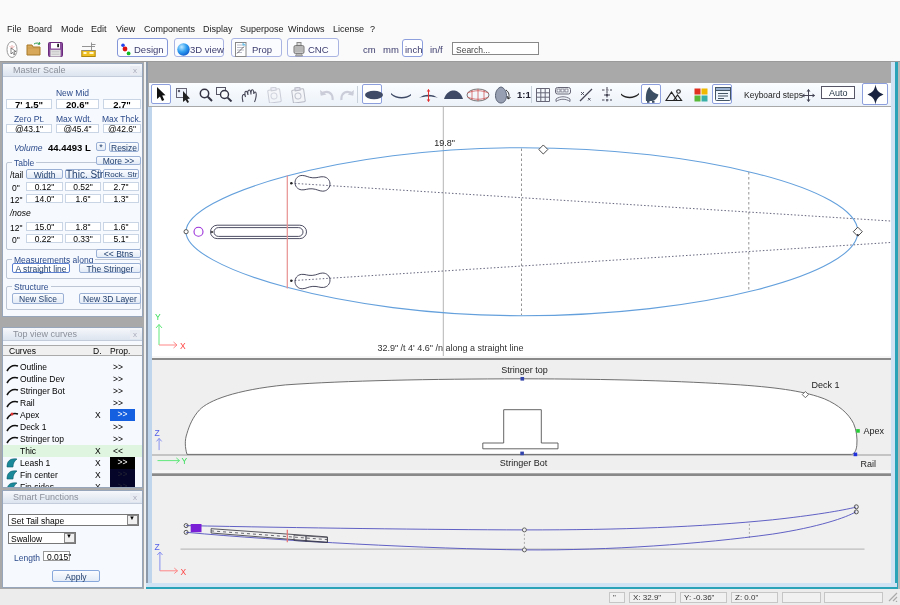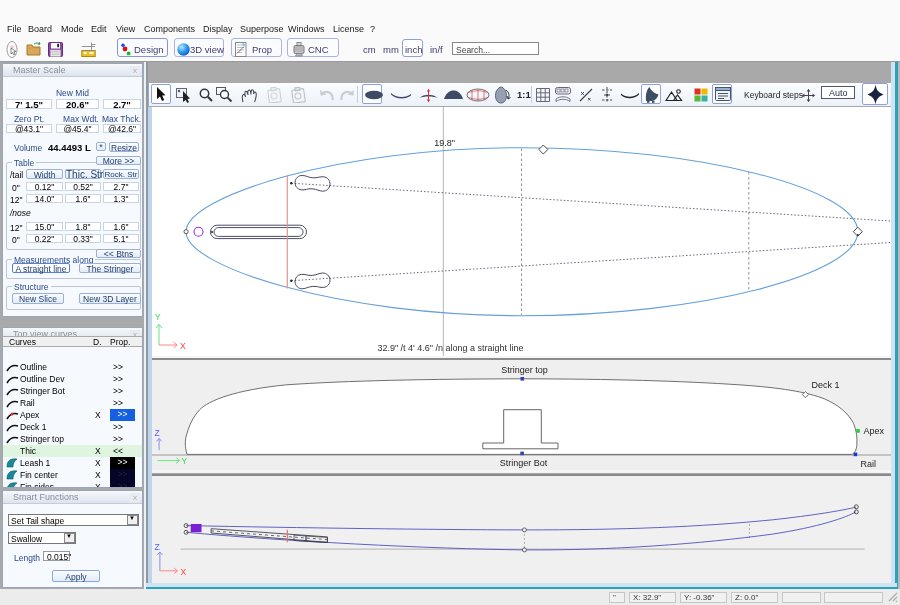--- a/index.html
+++ b/index.html
@@ -132,26 +132,26 @@
     <div class="panel" id="pms" style="top:1px;height:254px;">
       <div class="phead">
           <span>Master Scale</span>
           <div class="pclose">x</div>
         </div>
       <div class="abs navy" style="left:0;top:24px;width:100%;text-align:center;font-size:8.5px;">New Mid</div>
       <div class="cell" style="left:3px;top:35px;width:46px;height:10px;font-weight:bold;font-size:9.5px;line-height:10px;">7' 1.5"</div>
       <div class="cell" style="left:53px;top:35px;width:43px;height:10px;font-weight:bold;font-size:9.5px;line-height:10px;">20.6"</div>
       <div class="cell" style="left:100px;top:35px;width:38px;height:10px;font-weight:bold;font-size:9.5px;line-height:10px;">2.7"</div>
       <div class="abs navy" style="left:3px;top:50px;width:46px;text-align:center;font-size:8.5px;">Zero Pt.</div>
-      <div class="abs navy" style="left:53px;top:50px;width:43px;text-align:right;font-size:8.5px;">Max Wdt.</div>
+      <div class="abs navy" style="left:53px;top:50px;width:43px;text-align:left;font-size:8.5px;">Max Wdt.</div>
       <div class="abs navy" style="left:96px;top:50px;width:45px;text-align:center;font-size:8.5px;">Max Thck.</div>
       <div class="cell" style="left:3px;top:60px;width:46px;height:9px;line-height:9px;">@43.1"</div>
       <div class="cell" style="left:53px;top:60px;width:43px;height:9px;line-height:9px;">@45.4"</div>
       <div class="cell" style="left:100px;top:60px;width:38px;height:9px;line-height:9px;">@42.6"</div>
-      <div class="abs navy" style="left:11px;top:79px;font-size:8.5px;">Volume</div>
+      <div class="abs navy" style="left:11px;top:79px;font-size:8.5px;font-style:italic;">Volume</div>
       <div class="abs" style="left:45px;top:78px;font-size:9.5px;font-weight:bold;color:#000;">44.4493 L</div>
       <div class="btn" style="left:93px;top:16px;width:10px;height:9px;line-height:9px;font-size:9px;top:78px;">*</div>
       <div class="btn" style="left:106px;top:78px;width:30px;height:10px;line-height:10px;">Resize</div>
       <div class="gbox" style="left:3px;top:98px;width:135px;height:88px;">
           <div class="glabel">Table</div>
         </div>
       <div class="btn" style="left:93px;top:92px;width:45px;height:9px;line-height:9px;">More &gt;&gt;</div>
       <div class="abs" style="left:7px;top:106px;font-size:8.5px;color:#000;">/tail</div>
       <div class="btn" style="left:23px;top:105px;width:37px;height:10px;line-height:10px;">Width</div>
       <div class="btn" style="left:62px;top:105px;width:36px;height:10px;line-height:10px;font-size:10px;">Thic. Str</div>
@@ -184,21 +184,21 @@
         </div>
       <div class="btn" style="left:9px;top:229px;width:52px;height:11px;line-height:11px;">New Slice</div>
       <div class="btn" style="left:76px;top:229px;width:62px;height:11px;line-height:11px;">New 3D Layer</div>
     </div>
 
     <div class="panel" id="ptc" style="top:265px;height:161px;">
       <div class="phead">
           <span>Top view curves</span>
           <div class="pclose">x</div>
         </div>
-      <div class="abs" style="left:0;top:8px;width:139px;height:11px;background:#f0f0f0;border-top:1px solid #aaa;border-bottom:1px solid #aaa;font-size:8.5px;color:#000;">
+      <div class="abs" style="left:0;top:17px;width:139px;height:11px;background:#f0f0f0;border-top:1px solid #aaa;border-bottom:1px solid #aaa;font-size:8.5px;color:#000;">
         <span style="position:absolute;left:6px;top:0">Curves</span>
           <span style="position:absolute;left:90px;top:0">D.</span>
           <span style="position:absolute;left:107px;top:0">Prop.</span>
       </div>
       <div id="rows" style="position:absolute;left:0;top:29px;width:139px;height:130px;overflow:hidden;font-size:8.5px;color:#000;">
         <svg class="abs" style="left:3px;top:7px" width="13" height="8">
             <path d="M1 7 Q5 0 12 2" fill="none" stroke="#111" stroke-width="1.6"></path>
           </svg>
           <div class="abs" style="left:17px;top:5px">Outline</div>
           <div class="abs" style="left:110px;top:5px">&gt;&gt;</div>

